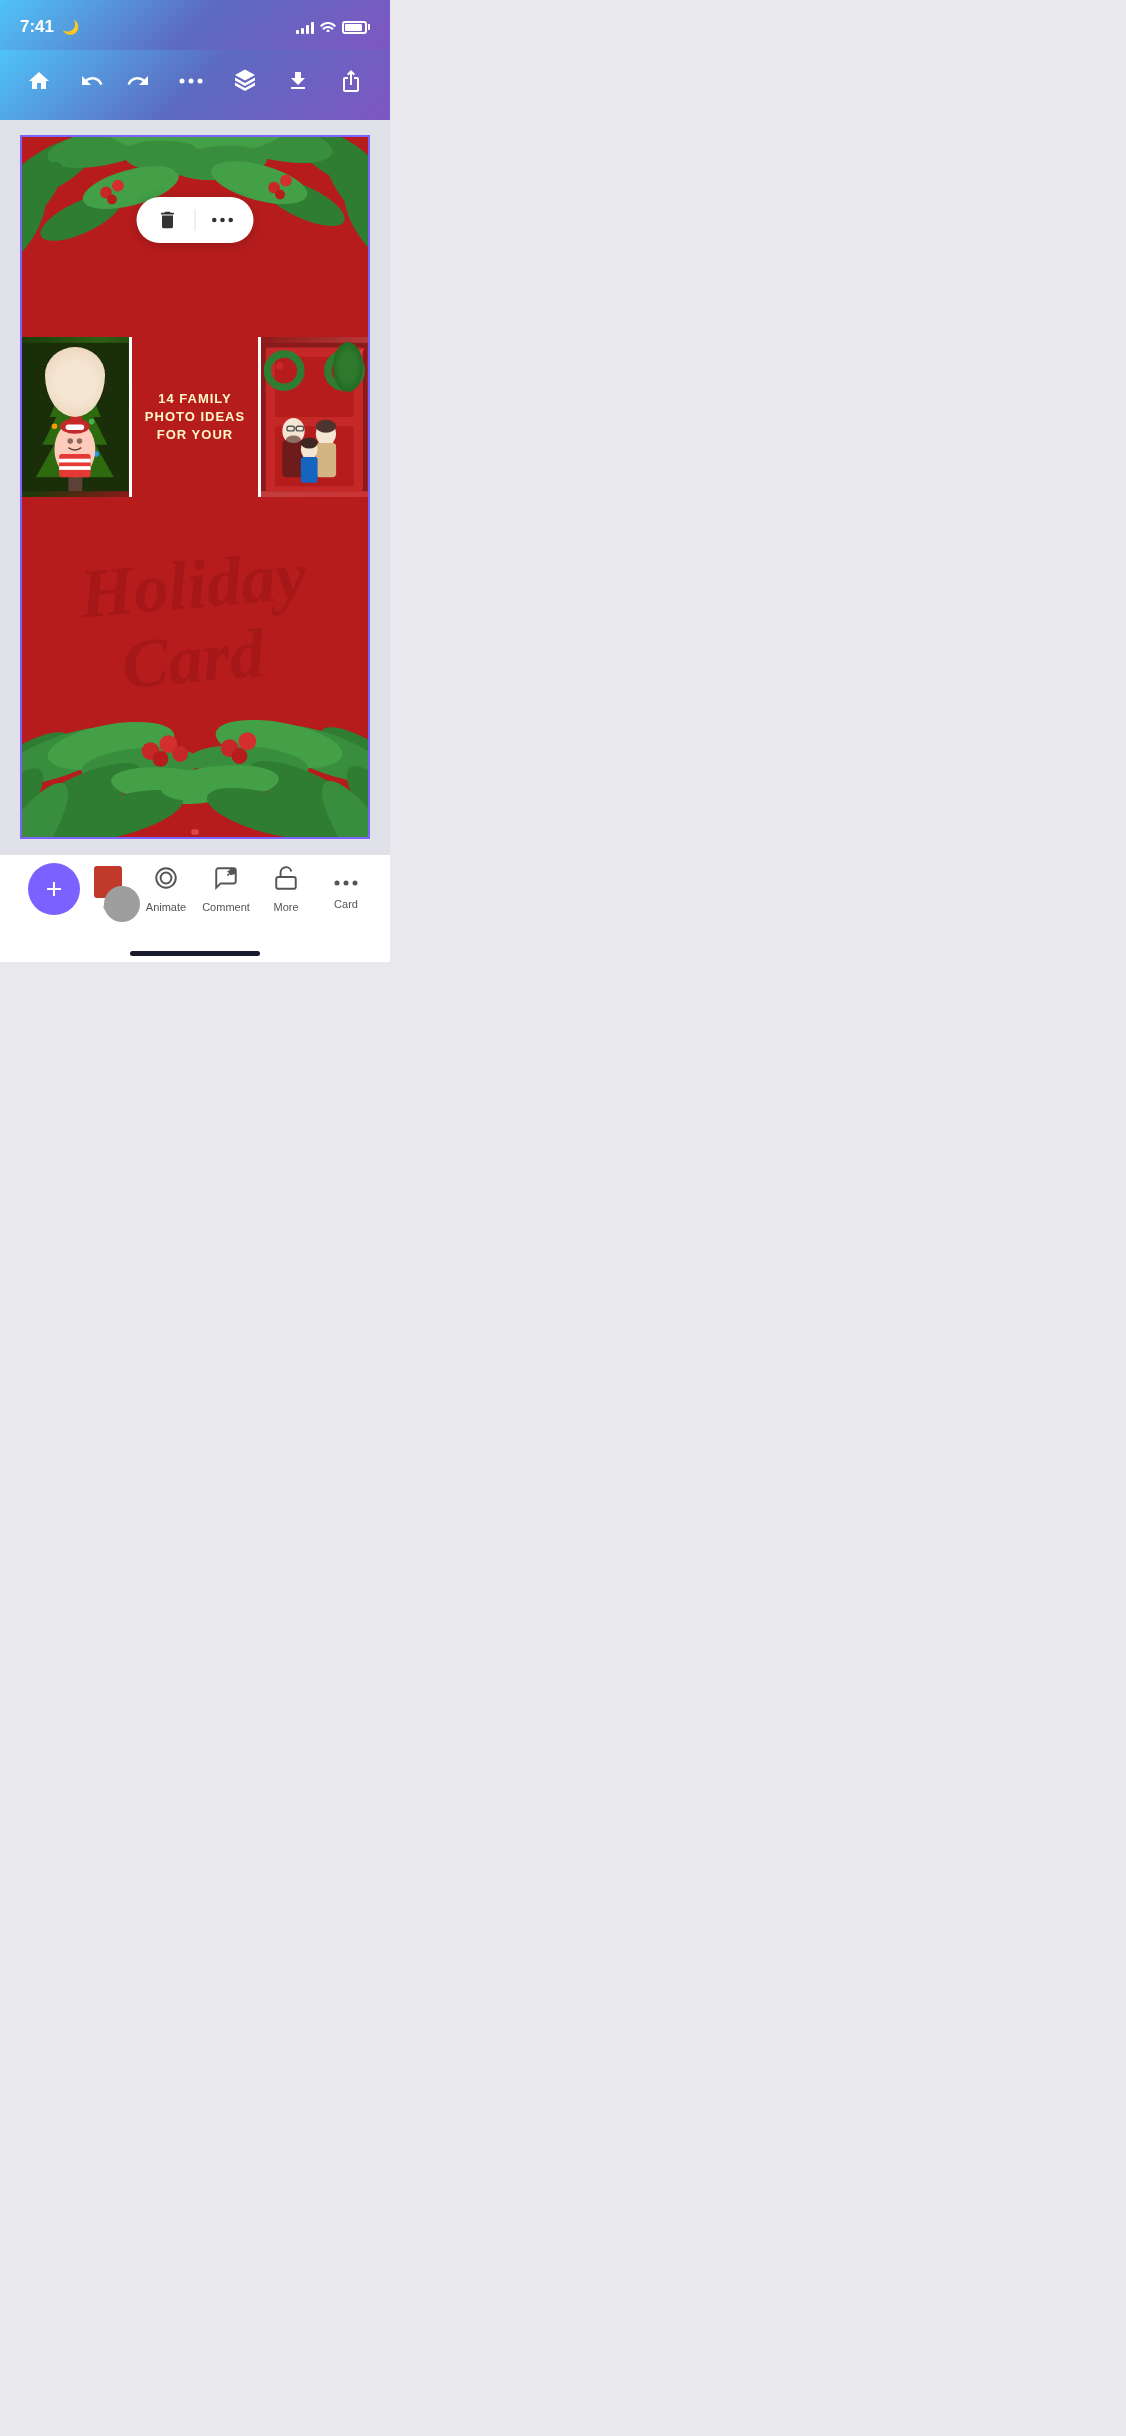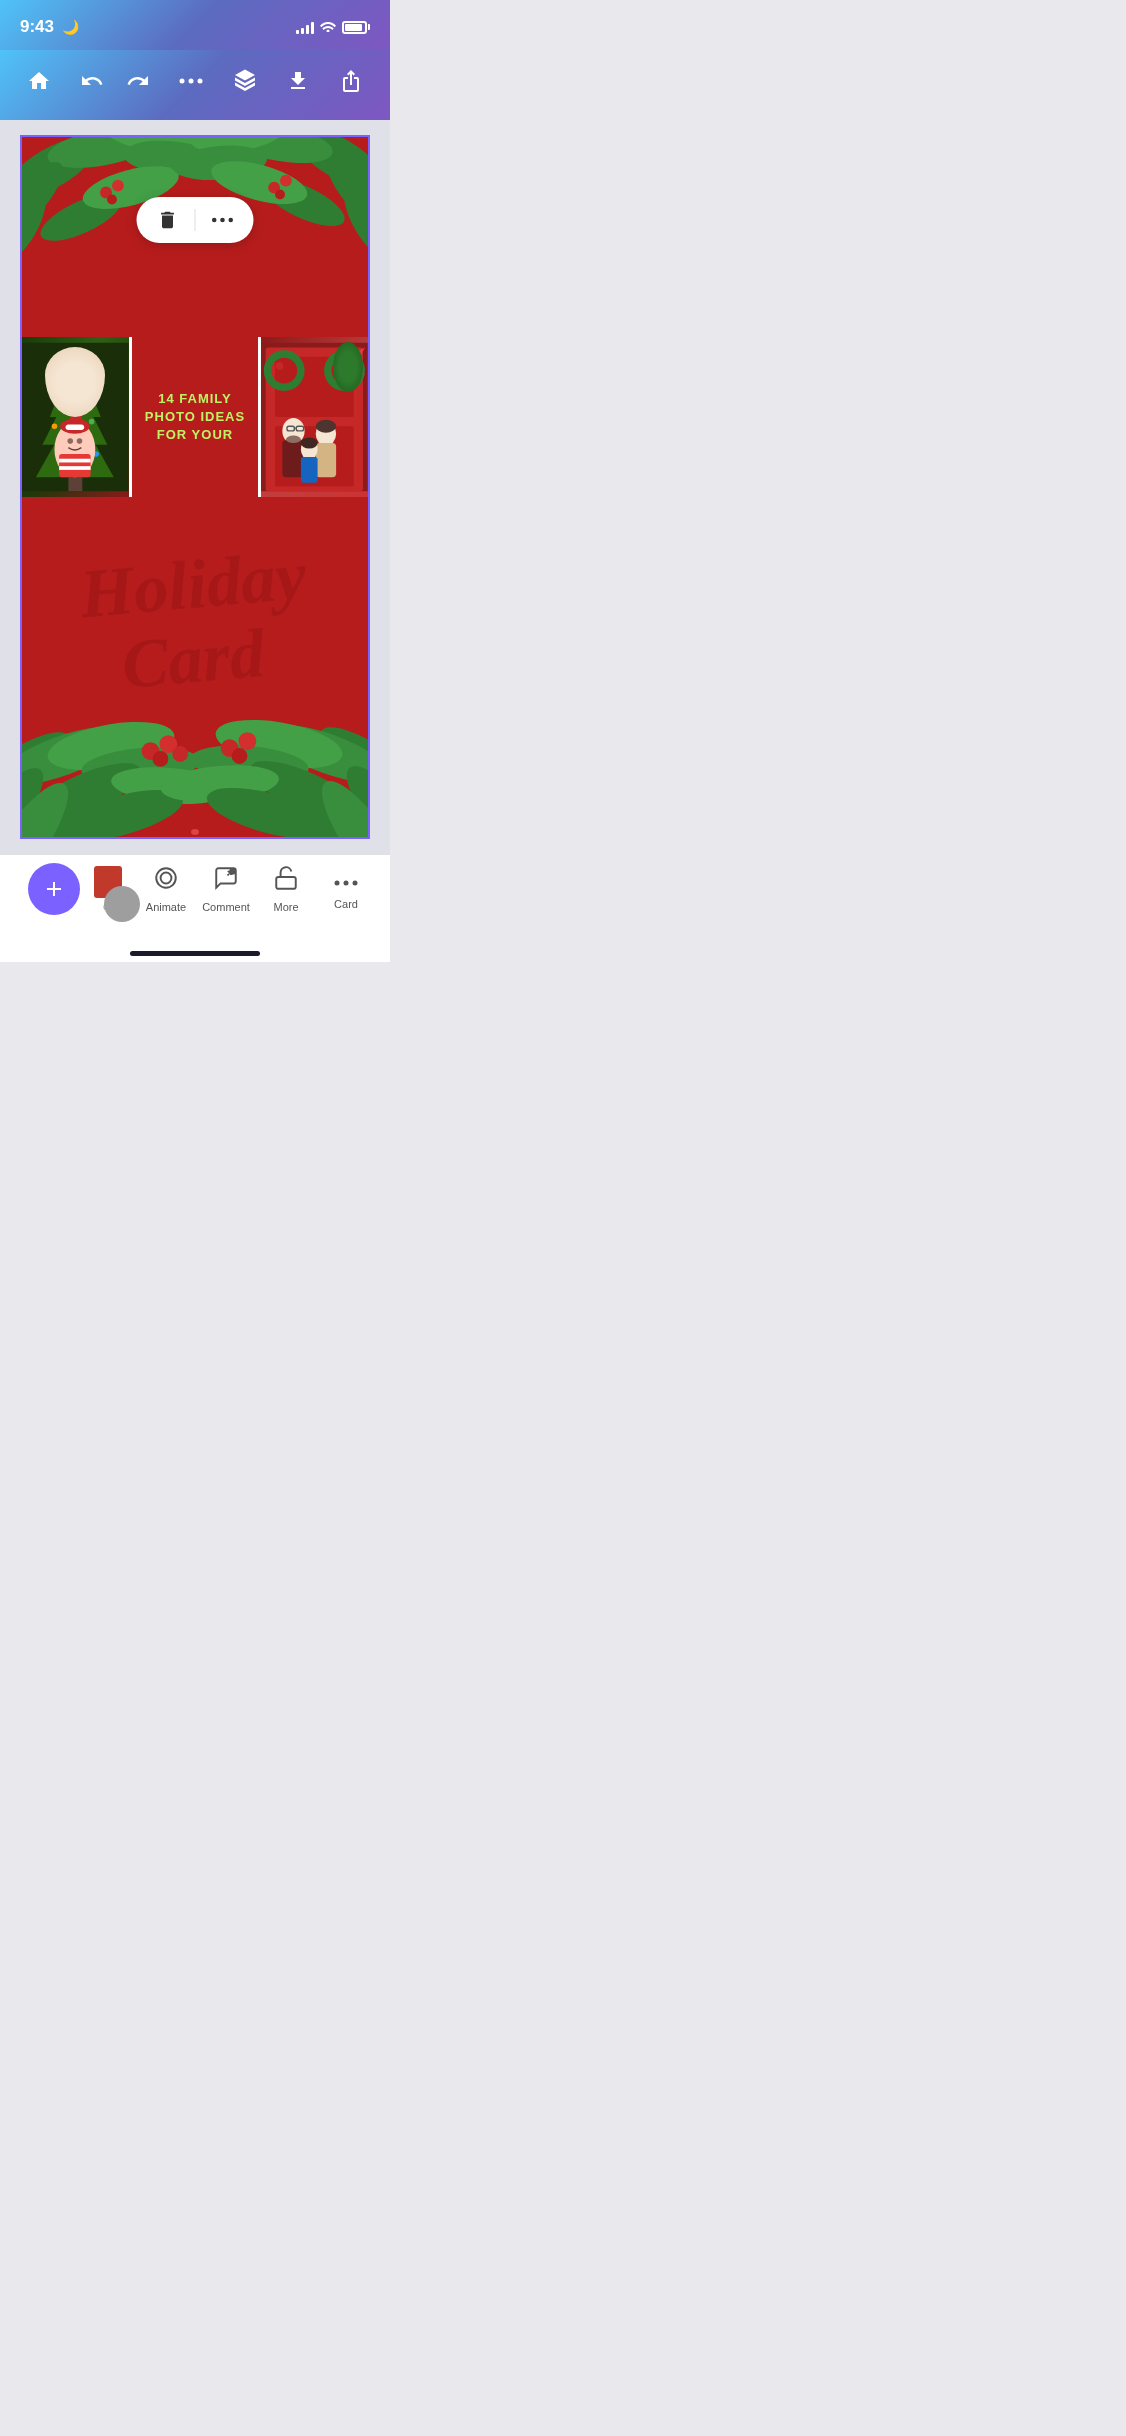--- a/index.html
+++ b/index.html
@@ -187,21 +187,21 @@
       justify-content: center;
       text-align: center;
       padding: 10px;
     }
 
     .photo-cell-right {
       background: #8b1a1a;
     }
 
     .photo-text {
-      color: #bef264;
+      color: #fef9c3;
       font-size: 13px;
       font-weight: 700;
       text-transform: uppercase;
       letter-spacing: 1px;
       line-height: 1.4;
     }
 
     
     .holly-bottom {
       background: #b71c1c;
@@ -384,21 +384,21 @@
       height: 6px;
       background: #d44;
       border-radius: 50%;
     }
   </style>
 </head>
 <body>
 
 <div class="status-bar">
   <div class="status-left">
-    <span class="status-time">9:43</span>
+    <span class="status-time">7:41</span>
     <span style="color:white; font-size:14px; margin-left:4px;">🌙</span>
   </div>
   <div class="status-icons">
     <div class="signal-bars">
       <span></span>
         <span></span>
         <span></span>
         <span></span>
     </div>
     <span class="wifi-icon">

